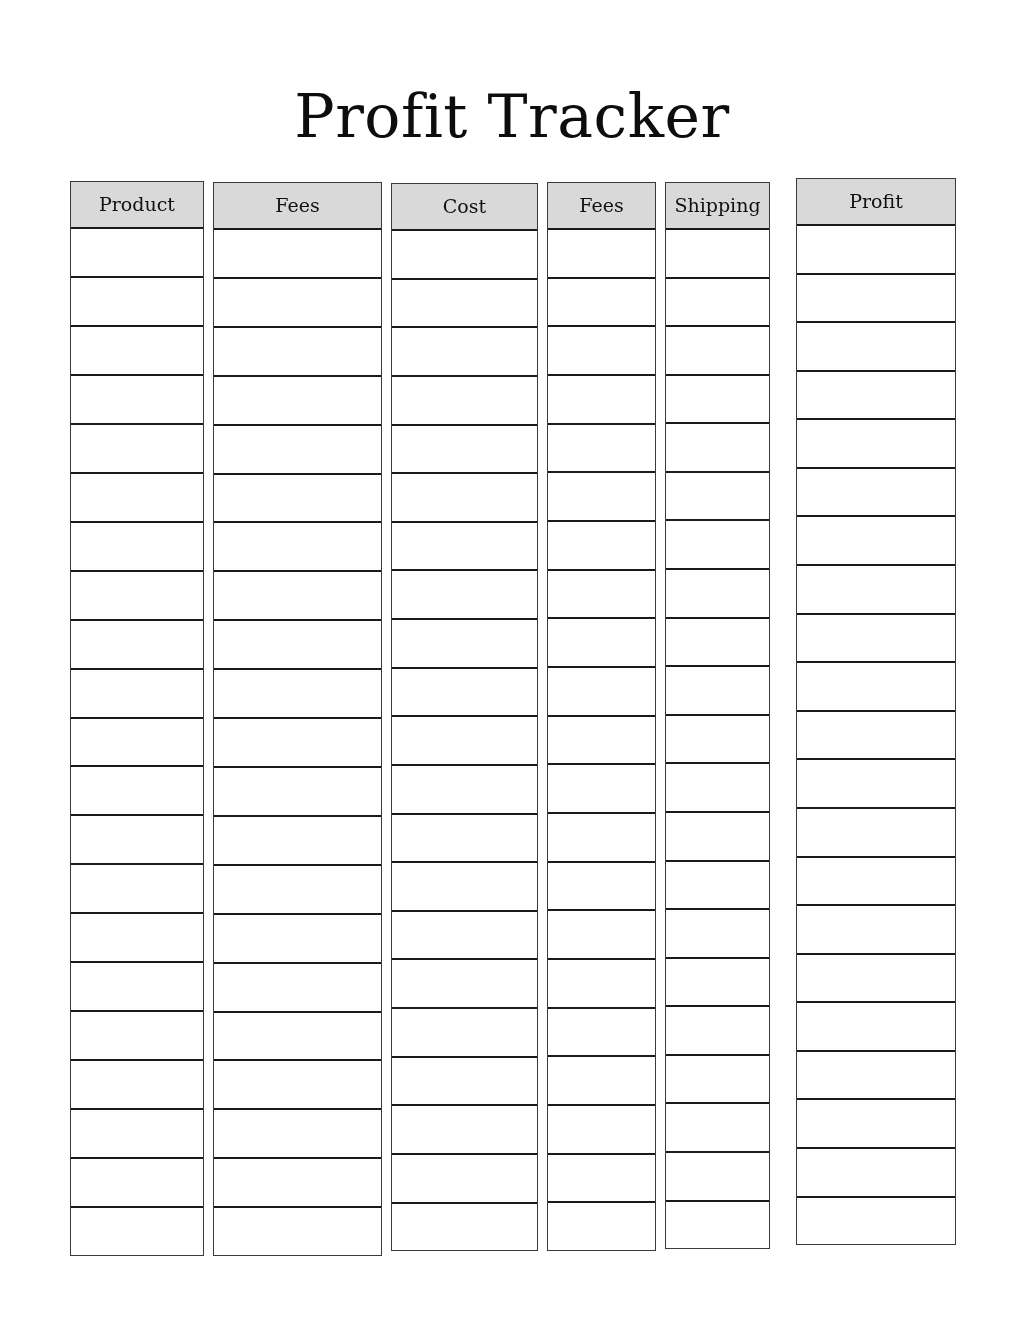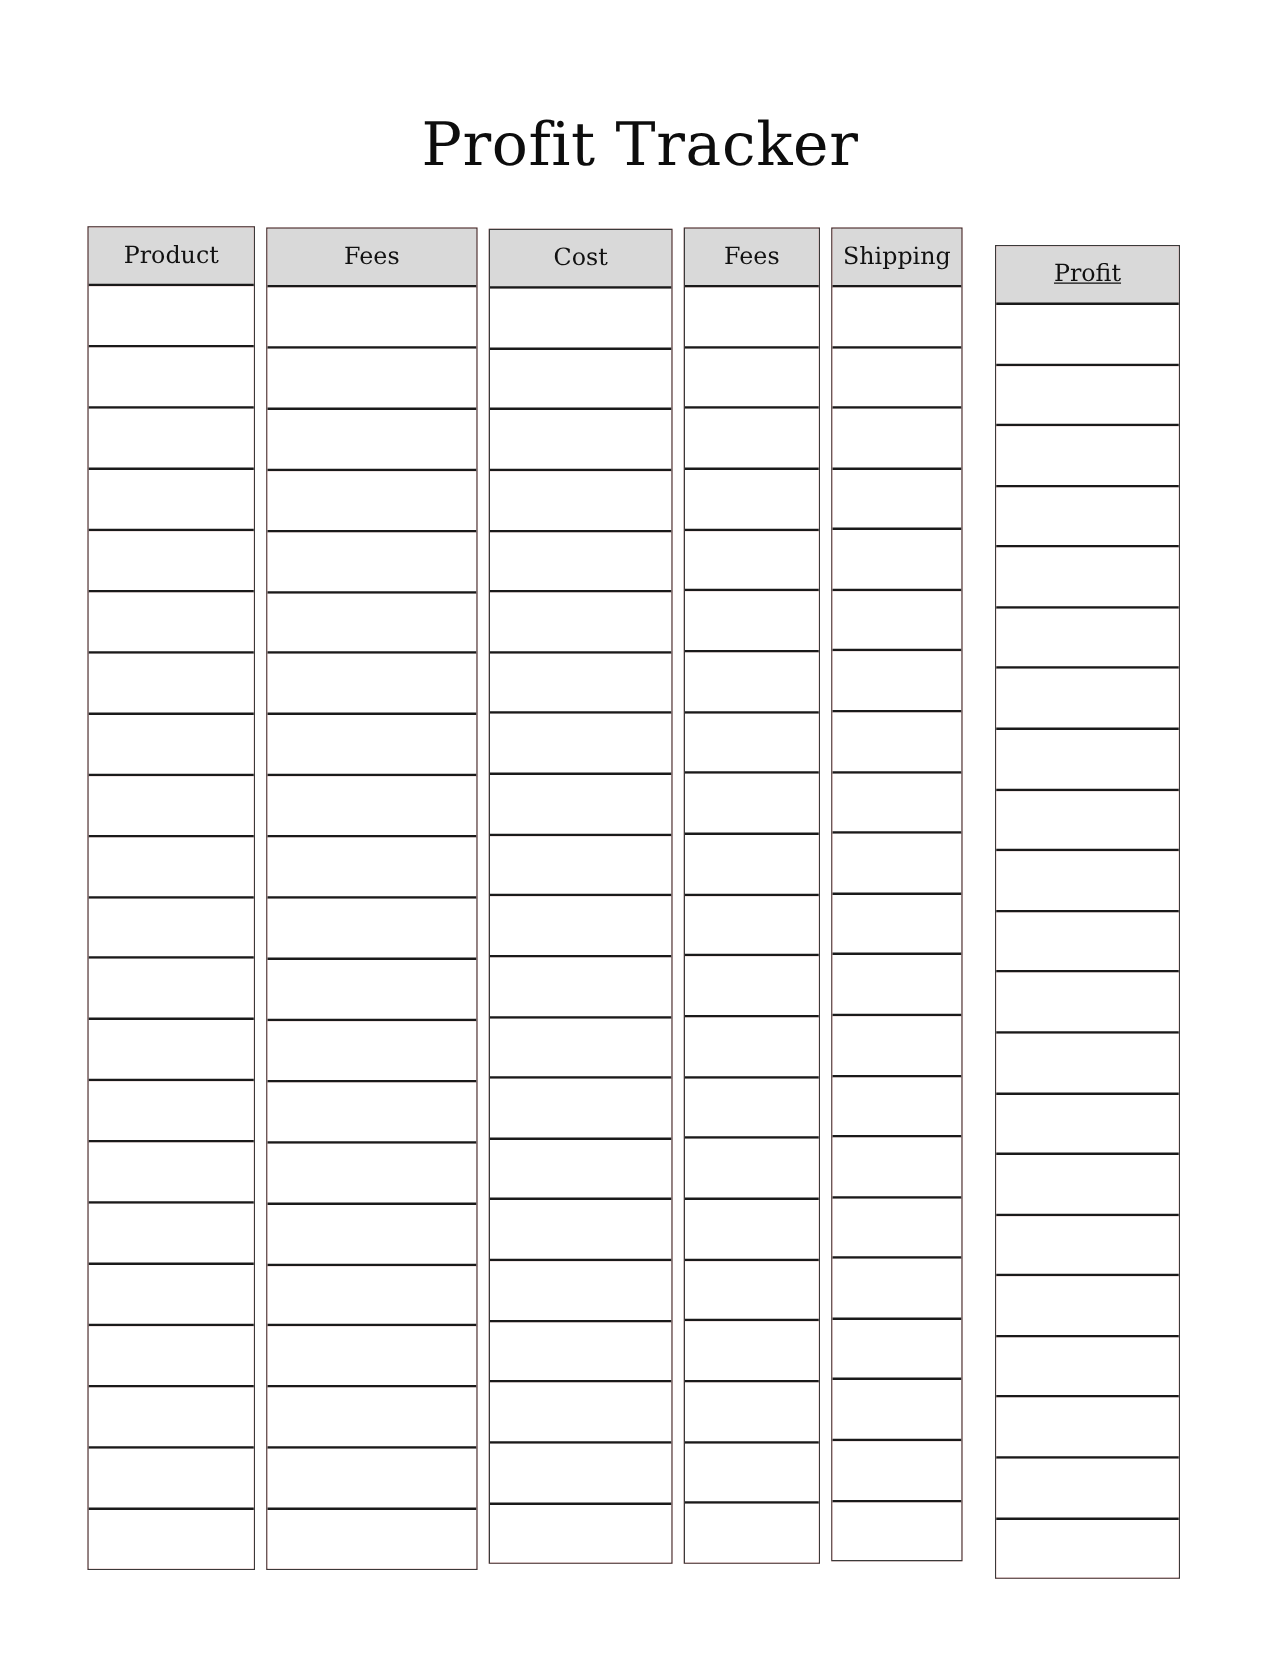--- a/index.html
+++ b/index.html
@@ -15,21 +15,21 @@
       font-family: "DejaVu Serif", "Liberation Serif", serif;
       color: #111111;
     }
     .title {
       position: absolute;
       left: 0;
       top: 78px;
       width: 1024px;
       text-align: center;
       font-family: "DejaVu Serif", "Liberation Serif", serif;
-      font-size: 48px;
+      font-size: 60px;
       line-height: 76px;
       font-weight: normal;
       letter-spacing: 0.5px;
       color: #0d0d0d;
       margin: 0;
     }
     .col {
       position: absolute;
       box-sizing: border-box;
       border: 1.5px solid #3a3a3a;
@@ -199,21 +199,21 @@
       <div class="cell"></div>
       <div class="cell"></div>
       <div class="cell"></div>
       <div class="cell"></div>
       <div class="cell"></div>
       <div class="cell"></div>
       <div class="cell"></div>
     </div>
 </div>
 
-<div class="col" style="left:796px; top:196px; width:148px; height:1067px;text-decoration:underline;">
+<div class="col" style="left:796px; top:178px; width:160px; height:1067px;">
   <div class="col-header">Profit</div>
   <div class="col-body">
       <div class="cell"></div>
       <div class="cell"></div>
       <div class="cell"></div>
       <div class="cell"></div>
       <div class="cell"></div>
       <div class="cell"></div>
       <div class="cell"></div>
       <div class="cell"></div>

